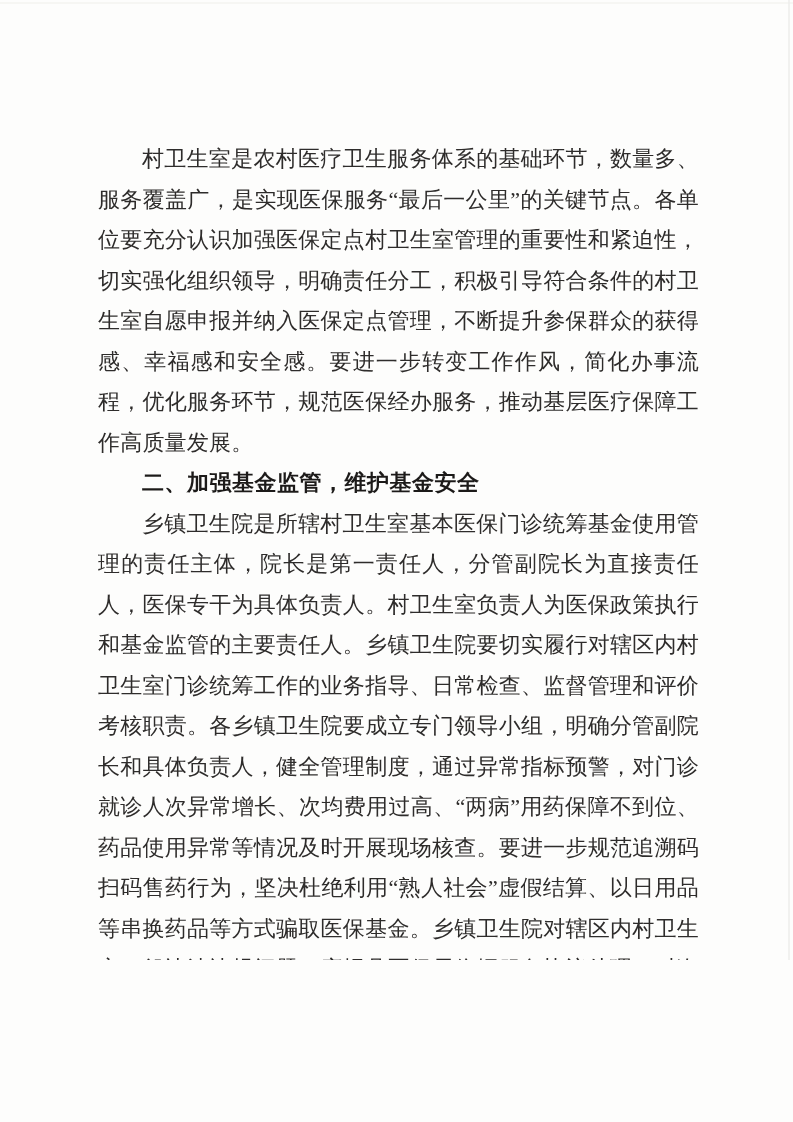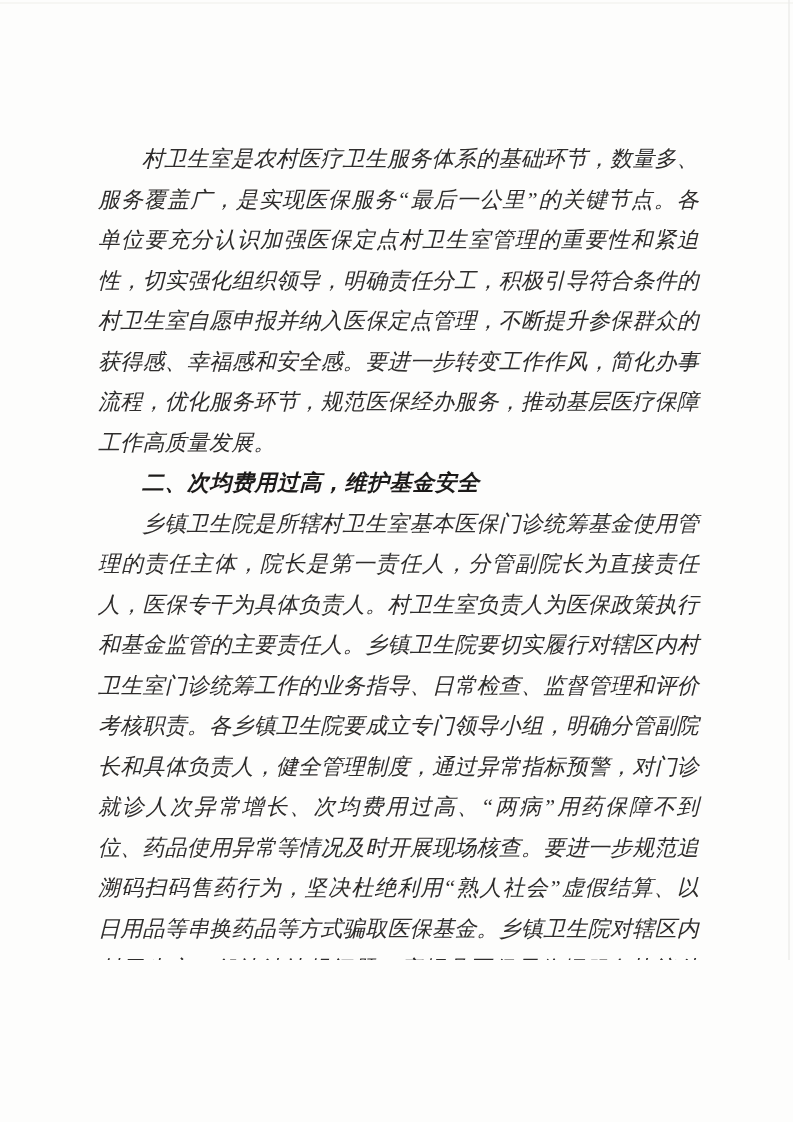--- a/index.html
+++ b/index.html
@@ -7,21 +7,20 @@
   body {
     font-family: "Liberation Serif", "DejaVu Serif", serif;
     background: var(--paper, #fdfdfc);
   }
   .page {
     position: relative;
     width: 793px;
     height: 960px;
     background: var(--paper, #fdfdfc);
     overflow: hidden;
-    font-style: italic;
   }
   
   .scan-edge-right {
     position: absolute;
     top: 0;
     right: 3px;
     width: 2px;
     height: 100%;
     background: #ededeb;
     opacity: .8;
@@ -80,21 +79,21 @@
 </head>
 <body>
 
 <div class="page">
 
   <div class="scan-edge-top"></div>
   <div class="scan-edge-right"></div>
 
   <section class="content">
     <p class="body-para">村卫生室是农村医疗卫生服务体系的基础环节，数量多、服务覆盖广，是实现医保服务“最后一公里”的关键节点。各单位要充分认识加强医保定点村卫生室管理的重要性和紧迫性，切实强化组织领导，明确责任分工，积极引导符合条件的村卫生室自愿申报并纳入医保定点管理，不断提升参保群众的获得感、幸福感和安全感。要进一步转变工作作风，简化办事流程，优化服务环节，规范医保经办服务，推动基层医疗保障工作高质量发展。</p>
-    <h2 class="section-heading">二、次均费用过高，维护基金安全</h2>
+    <h2 class="section-heading">二、加强基金监管，维护基金安全</h2>
     <p class="body-para">乡镇卫生院是所辖村卫生室基本医保门诊统筹基金使用管理的责任主体，院长是第一责任人，分管副院长为直接责任人，医保专干为具体负责人。村卫生室负责人为医保政策执行和基金监管的主要责任人。乡镇卫生院要切实履行对辖区内村卫生室门诊统筹工作的业务指导、日常检查、监督管理和评价考核职责。各乡镇卫生院要成立专门领导小组，明确分管副院长和具体负责人，健全管理制度，通过异常指标预警，对门诊就诊人次异常增长、次均费用过高、“两病”用药保障不到位、药品使用异常等情况及时开展现场核查。要进一步规范追溯码扫码售药行为，坚决杜绝利用“熟人社会”虚假结算、以日用品等串换药品等方式骗取医保基金。乡镇卫生院对辖区内村卫生室一般违法违规问题，应报县医保局依据服务协议处理；对盗刷参保凭证、虚构医疗服务等欺诈骗保行为，上报县医保局、县卫生健康局依法依规予以</p>
   </section>
 
   <div class="footer">
     <span class="dash">—</span><span class="num">2</span><span class="dash">—</span>
   </div>
 
 </div>
 
 </body></html>

